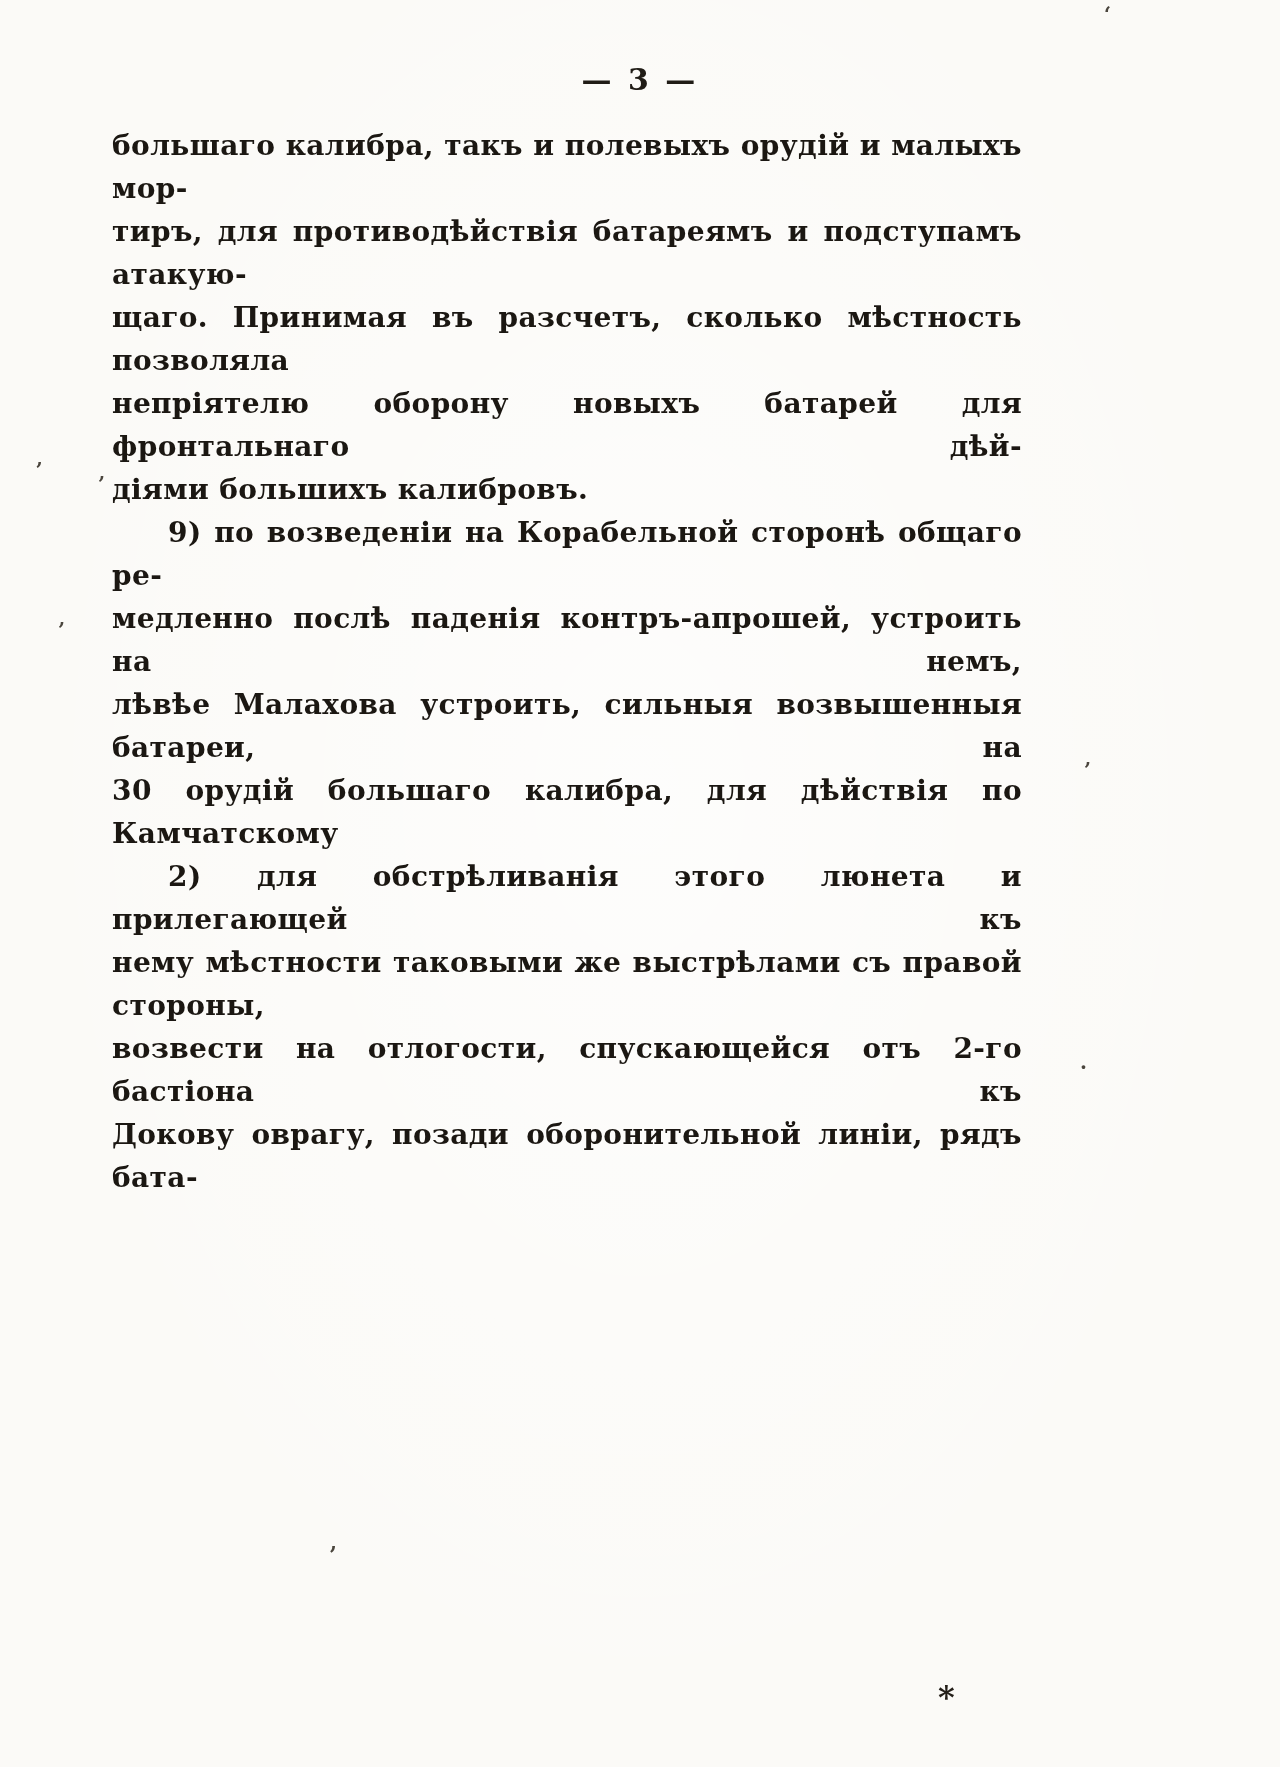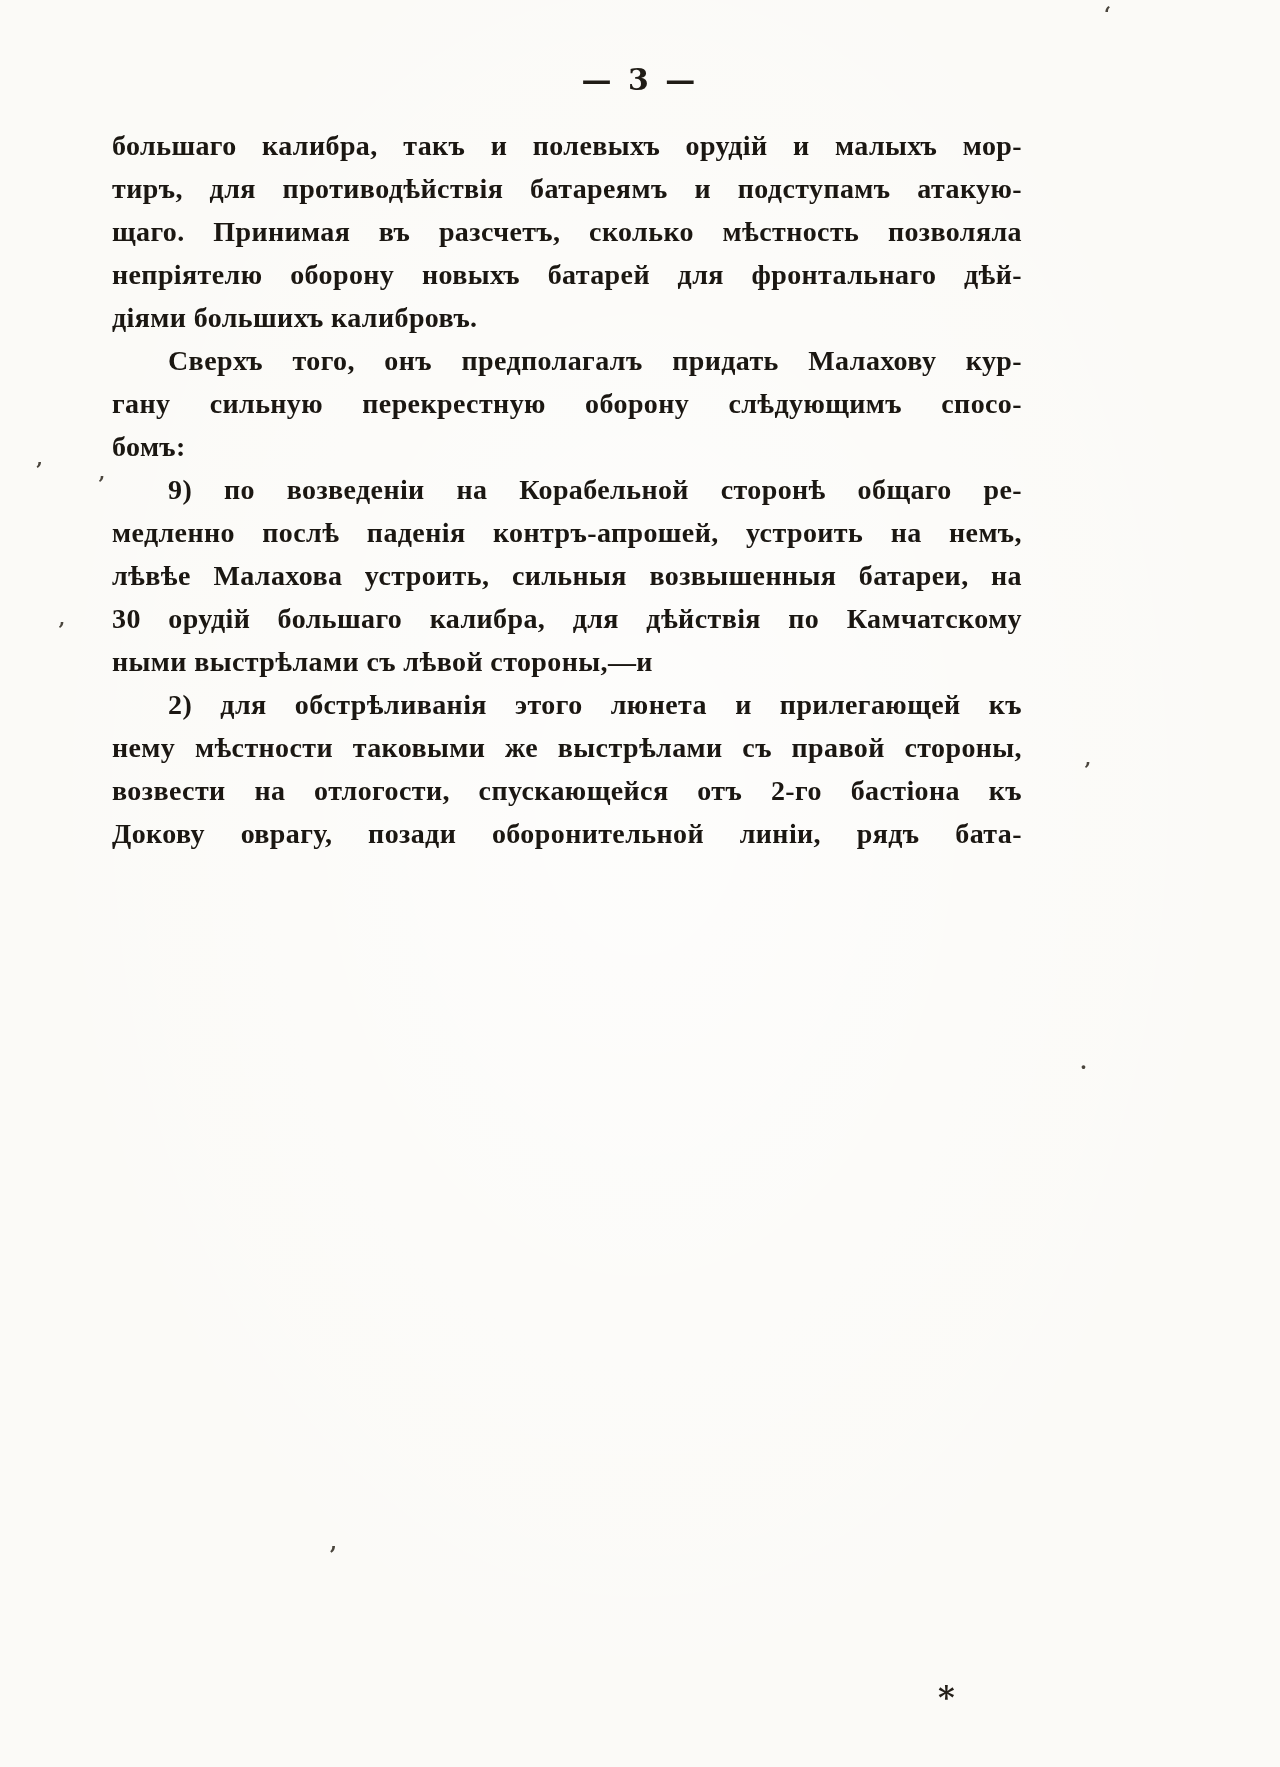--- a/index.html
+++ b/index.html
@@ -36,21 +36,20 @@
     left: 112px;
     width: 910px;
     font-size: 28px;
     font-weight: bold;
     line-height: 43px;
     letter-spacing: 0.4px;
   }
   .paragraph {
     margin: 0;
     padding: 0;
-    font-family: Liberation Serif, serif;
   }
   .line {
     text-align: justify;
     text-align-last: justify;
     white-space: normal;
   }
   .line.indent {
     text-indent: 56px;
   }
   .line.last {
@@ -82,30 +81,24 @@
 
   <div class="text-block" id="text-block">
       <div class="paragraph">
         <div class="line">большаго калибра, такъ и полевыхъ орудій и малыхъ мор-</div>
         <div class="line">тиръ, для противодѣйствія батареямъ и подступамъ атакую-</div>
         <div class="line">щаго. Принимая въ разсчетъ, сколько мѣстность позволяла</div>
         <div class="line">непріятелю оборону новыхъ батарей для фронтальнаго дѣй-</div>
         <div class="line last">діями большихъ калибровъ.</div>
       </div>
       <div class="paragraph">
-        <div class="line indent">Сверхъ того, онъ предполагалъ придать Малахову кур-</div>
-        <div class="line">гану сильную перекрестную оборону слѣдующимъ спосо-</div>
-        <div class="line last">бомъ:</div>
-      </div>
-      <div class="paragraph">
         <div class="line indent">9) по возведеніи на Корабельной сторонѣ общаго ре-</div>
         <div class="line">медленно послѣ паденія контръ-апрошей, устроить на немъ,</div>
         <div class="line">лѣвѣе Малахова устроить, сильныя возвышенныя батареи, на</div>
         <div class="line">30 орудій большаго калибра, для дѣйствія по Камчатскому</div>
-        <div class="line last">ными выстрѣлами съ лѣвой стороны,—и</div>
       </div>
       <div class="paragraph">
         <div class="line indent">2) для обстрѣливанія этого люнета и прилегающей къ</div>
         <div class="line">нему мѣстности таковыми же выстрѣлами съ правой стороны,</div>
         <div class="line">возвести на отлогости, спускающейся отъ 2-го бастіона къ</div>
         <div class="line">Докову оврагу, позади оборонительной линіи, рядъ бата-</div>
       </div>
     </div>
 
   <span class="footnote-star">*</span>

